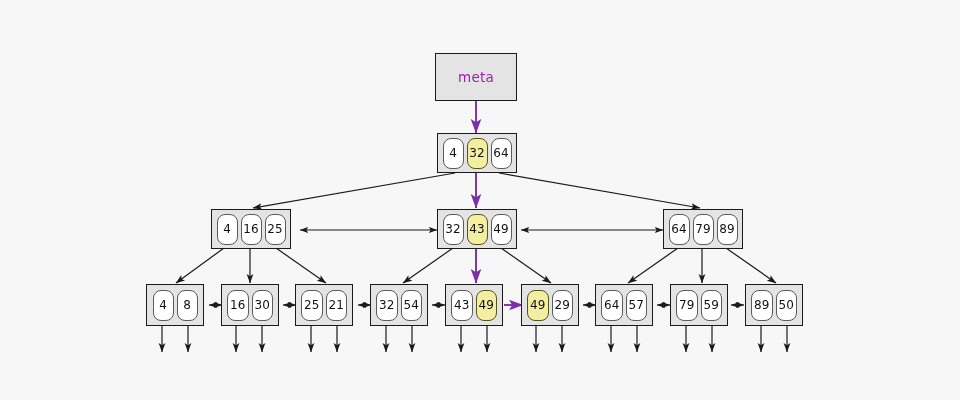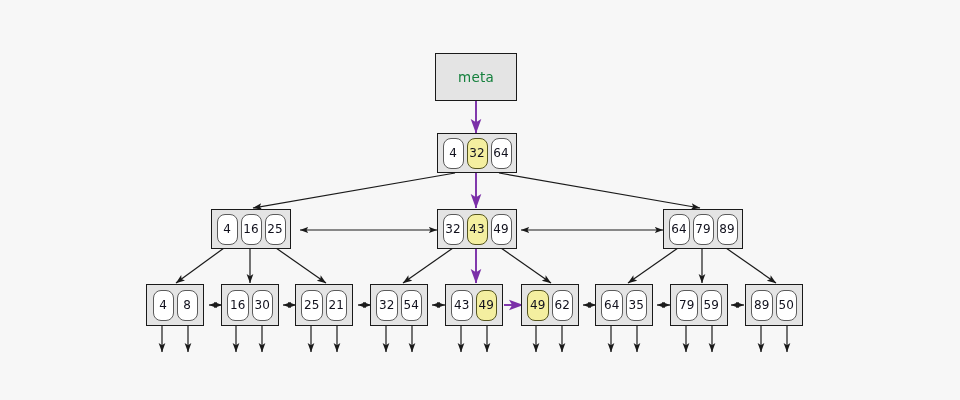--- a/index.html
+++ b/index.html
@@ -41,21 +41,21 @@
   }
   .meta-node {
     background: #e4e4e4;
     border: 1.5px solid #1a1a1a;
     display: flex;
     align-items: center;
     justify-content: center;
   }
   .meta-label {
     font-size: 13.5px;
-    color: #15803d;
+    color: #a21caf;
     letter-spacing: 0.2px;
   }
   .cell {
     box-sizing: border-box;
     background: #ffffff;
     border: 1.2px solid #5b5b5b;
     border-radius: 8px;
     display: flex;
     align-items: center;
     justify-content: center;
@@ -237,26 +237,26 @@
     <div class="cell">54</div>
   </div>
 
   <div class="node" style="left:445px; top:284px; width:58px; height:42px;">
     <div class="cell">43</div>
     <div class="cell hl">49</div>
   </div>
 
   <div class="node" style="left:521px; top:284px; width:58px; height:42px;">
     <div class="cell hl">49</div>
-    <div class="cell">62</div>
+    <div class="cell">29</div>
   </div>
 
   <div class="node" style="left:595px; top:284px; width:58px; height:42px;">
     <div class="cell">64</div>
-    <div class="cell">35</div>
+    <div class="cell">57</div>
   </div>
 
   <div class="node" style="left:670px; top:284px; width:58px; height:42px;">
     <div class="cell">79</div>
     <div class="cell">59</div>
   </div>
 
   <div class="node" style="left:745px; top:284px; width:58px; height:42px;">
     <div class="cell">89</div>
     <div class="cell">50</div>

